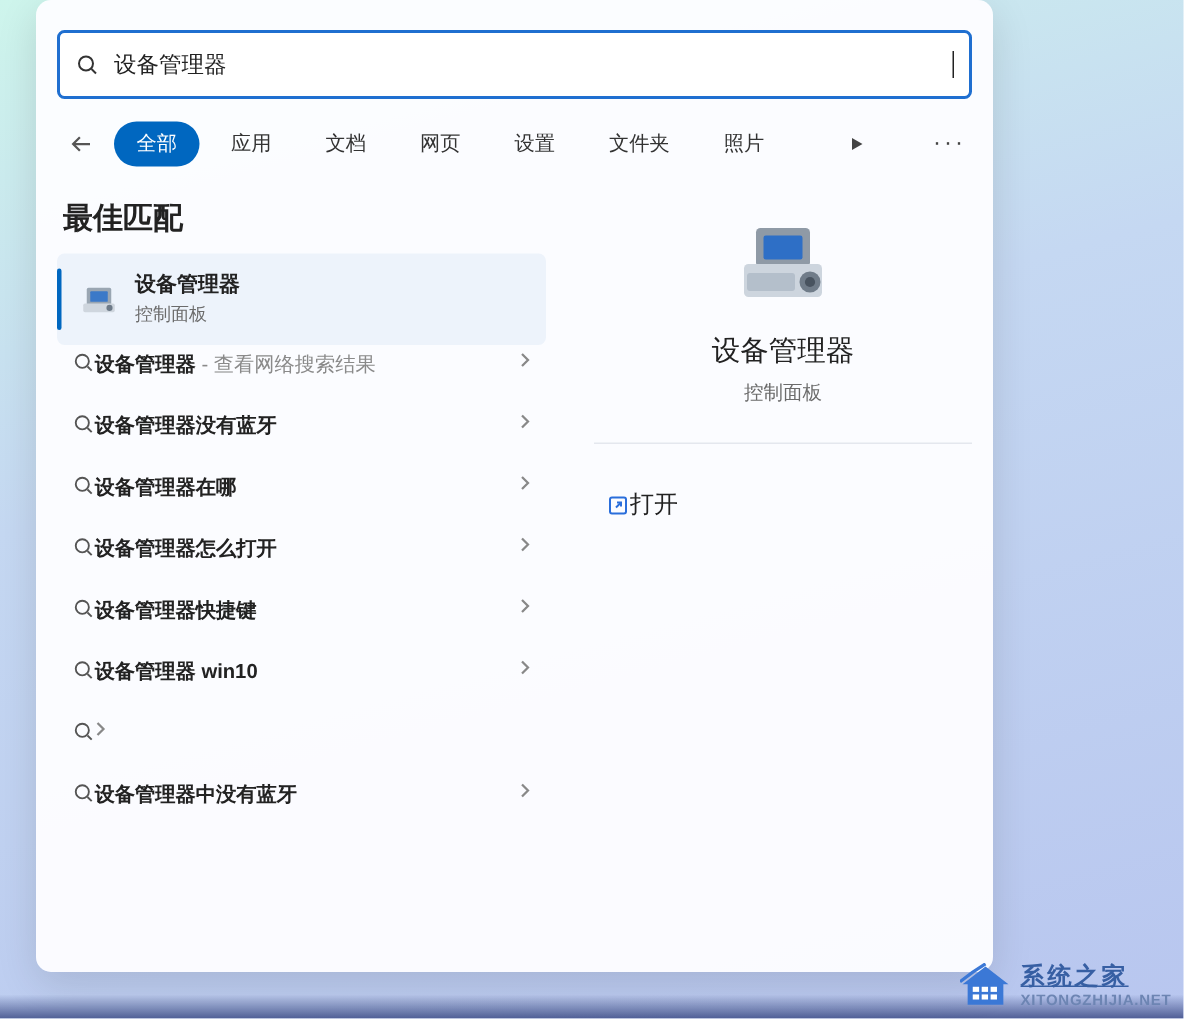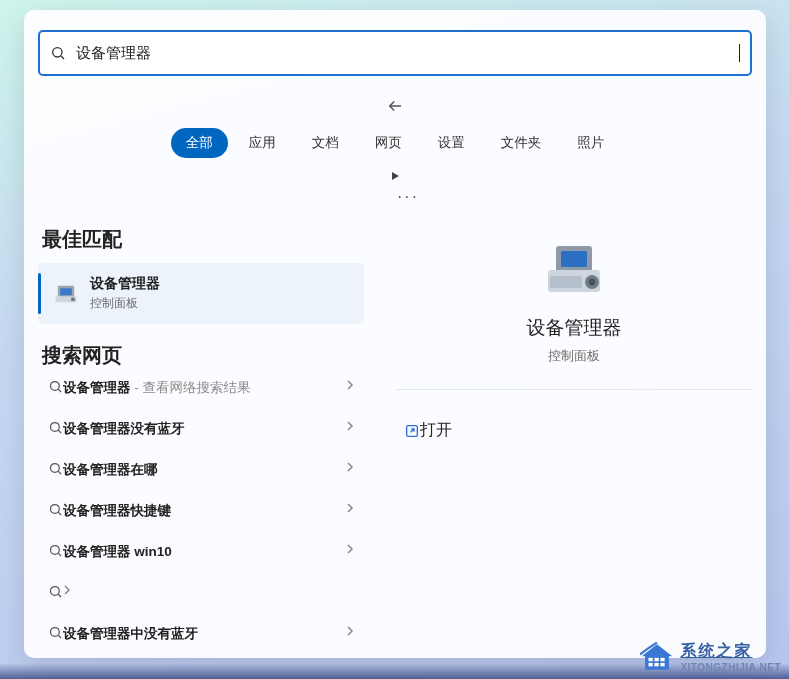--- a/index.html
+++ b/index.html
@@ -6,22 +6,22 @@
 body {
   width: 789px; height: 679px;
   font-family: "Segoe UI", "Microsoft YaHei", sans-serif;
   font-size: 14px;
   background: linear-gradient(165deg,#cef5ec 0%, #c5d8f2 40%, #b8c6ef 100%);
   overflow: hidden;
   position: relative;
 }
 .panel {
   position: absolute;
-  left: 24px; top: 10px;
-  width: 742px; height: 648px;
+  left: 24px; top: 0;
+  width: 638px; height: 648px;
   background: rgba(253,253,255,.96);
   border-radius: 10px;
   box-shadow: 0 8px 28px rgba(0,0,0,.12);
   overflow: hidden;
 }
 
 
 .search-wrap {
   margin: 20px 14px 0 14px;
   height: 46px;
@@ -35,21 +35,21 @@
 .search-input {
   flex:1; border:none; outline:none;
   font-size:15px; padding:0 10px; background:transparent;
   color:#222;
 }
 .caret { width:1px; height:18px; background:#222; margin-left:-6px; }
 
 
 .tabs {
   margin: 14px 14px 0 14px;
-  display:flex; align-items:center; gap:6px;flex-direction:column;
+  display:flex; align-items:center; gap:6px;
 }
 .back-btn {
   width:32px; height:32px; border:none; background:transparent;
   display:flex; align-items:center; justify-content:center;
   cursor:pointer; color:#555;
 }
 .tab {
   height:30px; padding:0 15px;
   border:none; border-radius:15px;
   background:transparent; cursor:pointer;
@@ -189,21 +189,20 @@
           <rect x="14" y="14" width="20" height="12" rx="1" fill="#3b79c8"></rect>
           <rect x="6" y="28" width="36" height="10" rx="2" fill="#cfd6de"></rect>
           <circle cx="36" cy="33" r="3.5" fill="#6d7a88"></circle>
         </svg>
         <div class="txt">
           <div class="title">设备管理器</div>
           <div class="sub">控制面板</div>
         </div>
       </div>
 
-      <div class="sect-title" style="margin-top:18px;">搜索网页</div>
       <div class="web-list" id="web-list">
           <div class="wr">
             <svg class="search" viewBox="0 0 24 24" fill="none" stroke="currentColor" stroke-width="2">
               <circle cx="11" cy="11" r="7"></circle>
               <line x1="21" y1="21" x2="16.5" y2="16.5"></line>
             </svg>
             <span class="label"><b>设备管理器</b><span class="suffix"> - 查看网络搜索结果</span></span>
             <svg class="chev" width="8" height="12" viewBox="0 0 8 12">
               <polyline points="2 2 6 6 2 10" fill="none" stroke="currentColor" stroke-width="1.5"></polyline>
             </svg>
@@ -217,20 +216,30 @@
             <svg class="chev" width="8" height="12" viewBox="0 0 8 12">
               <polyline points="2 2 6 6 2 10" fill="none" stroke="currentColor" stroke-width="1.5"></polyline>
             </svg>
           </div>
           <div class="wr">
             <svg class="search" viewBox="0 0 24 24" fill="none" stroke="currentColor" stroke-width="2">
               <circle cx="11" cy="11" r="7"></circle>
               <line x1="21" y1="21" x2="16.5" y2="16.5"></line>
             </svg>
             <span class="label"><b>设备管理器在哪</b></span>
+            <svg class="chev" width="8" height="12" viewBox="0 0 8 12">
+              <polyline points="2 2 6 6 2 10" fill="none" stroke="currentColor" stroke-width="1.5"></polyline>
+            </svg>
+          </div>
+          <div class="wr">
+            <svg class="search" viewBox="0 0 24 24" fill="none" stroke="currentColor" stroke-width="2">
+              <circle cx="11" cy="11" r="7"></circle>
+              <line x1="21" y1="21" x2="16.5" y2="16.5"></line>
+            </svg>
+            <span class="label"><b>设备管理器怎么打开</b></span>
             <svg class="chev" width="8" height="12" viewBox="0 0 8 12">
               <polyline points="2 2 6 6 2 10" fill="none" stroke="currentColor" stroke-width="1.5"></polyline>
             </svg>
           </div>
           <div class="wr">
             <svg class="search" viewBox="0 0 24 24" fill="none" stroke="currentColor" stroke-width="2">
               <circle cx="11" cy="11" r="7"></circle>
               <line x1="21" y1="21" x2="16.5" y2="16.5"></line>
             </svg>
             <span class="label"><b>设备管理器快捷键</b></span>

